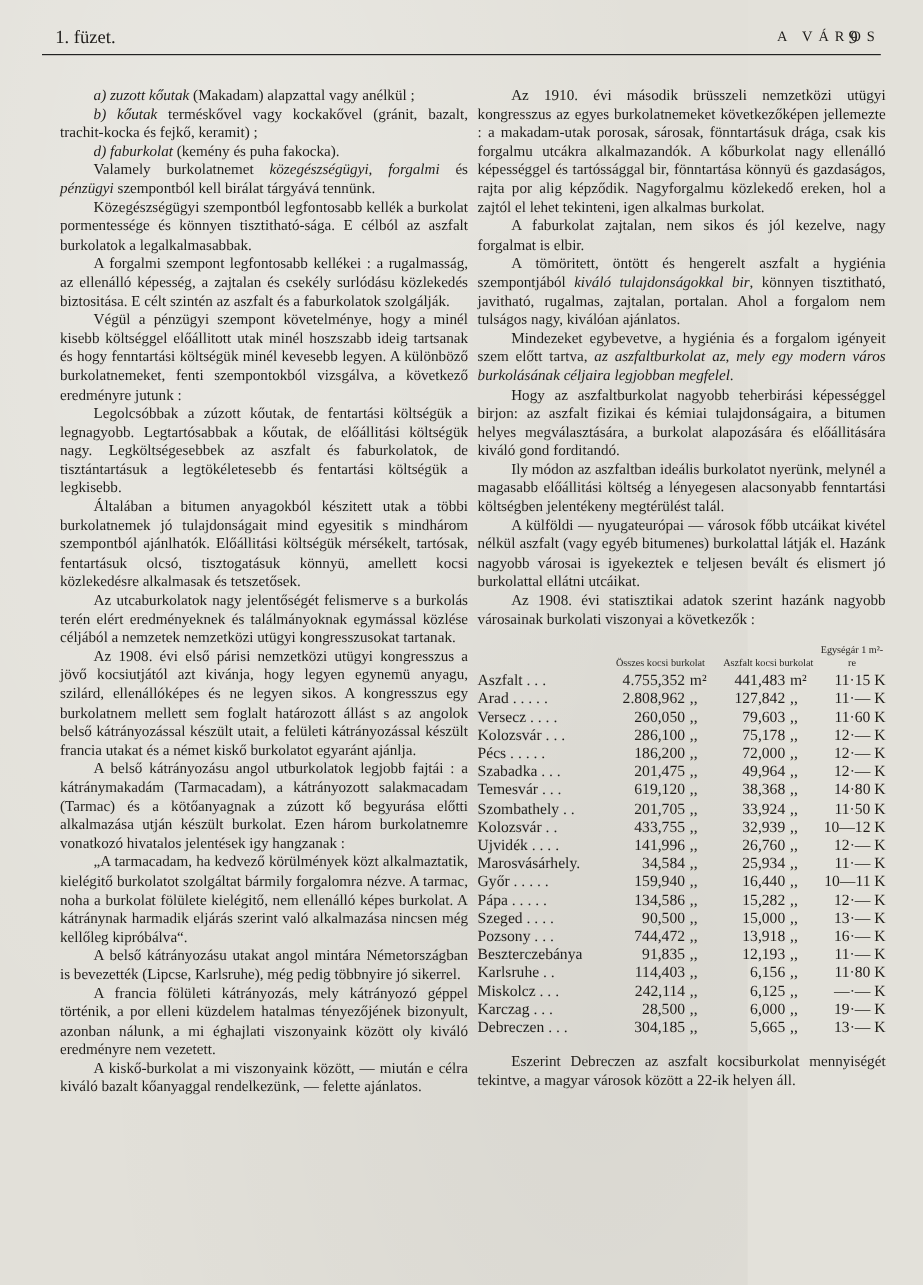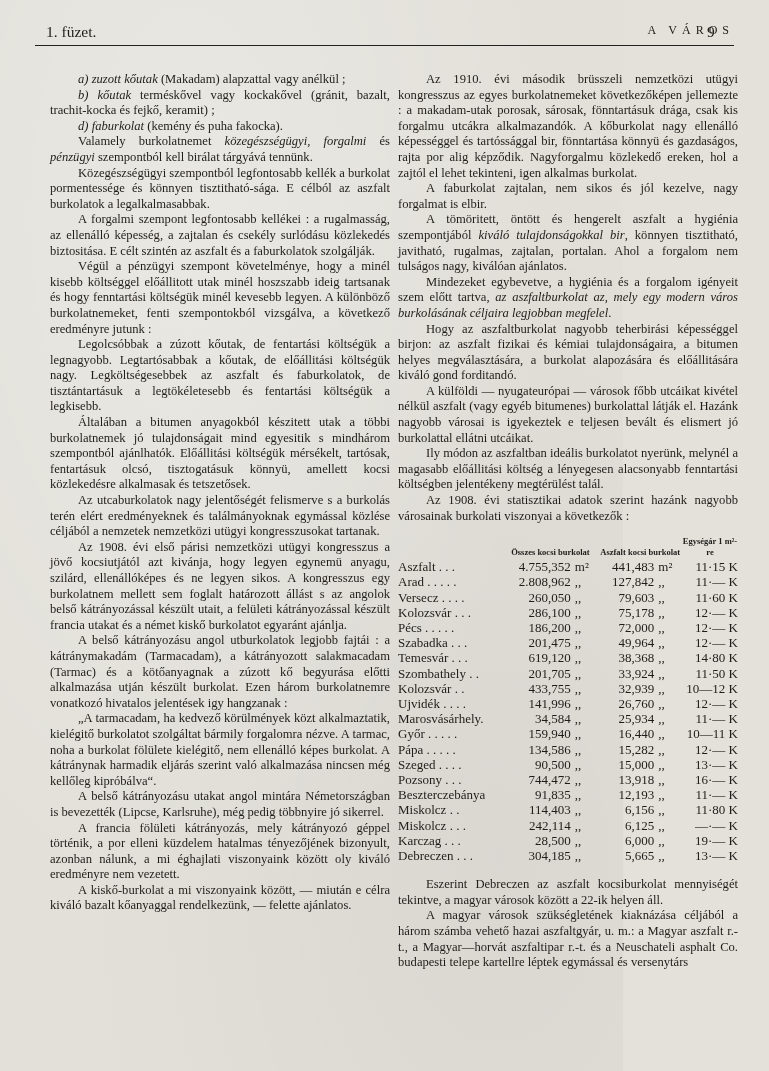--- a/index.html
+++ b/index.html
@@ -32,21 +32,21 @@
     .col-left { left: 50px; }
     .col-right { left: 398px; }
     .col p { margin: 0; text-indent: 28px; hyphens: auto; }
     .col i { font-style: italic; }
 
     .stat-table {
       width: 340px; border-collapse: collapse; margin-top: 12px; margin-bottom: 14px;
       font-family: "Liberation Serif", serif;
     }
     .stat-table th {
-      font-size: 8.5px; font-weight: bold; line-height: 10.5px; text-align: center; padding: 0 0 2px 0;
+      font-size: 8.5px; font-weight: normal; line-height: 10.5px; text-align: center; padding: 0 0 2px 0;
       vertical-align: bottom;
     }
     .stat-table td { font-size: 13px; line-height: 15.2px; padding: 0; white-space: nowrap; }
     .stat-table td.city { width: 112px; }
     .stat-table td.num { text-align: right; }
     .stat-table td.unit { text-align: left; padding-left: 4px; width: 28px; }
     .stat-table td.price { text-align: right; width: 58px; }
     .c1 { width: 76px; }
     .c3 { width: 62px; }
   </style>
@@ -79,22 +79,22 @@
       <p>A francia fölületi kátrányozás, mely kátrányozó géppel történik, a por elleni küzdelem hatalmas tényezőjének bizonyult, azonban nálunk, a mi éghajlati viszonyaink között oly kiváló eredményre nem vezetett.</p>
       <p>A kiskő-burkolat a mi viszonyaink között, — miután e célra kiváló bazalt kőanyaggal rendelkezünk, — felette ajánlatos.</p>
     </div>
   <div class="col col-right" id="right-col">
     <div id="right-before">
         <p>Az 1910. évi második brüsszeli nemzetközi utügyi kongresszus az egyes burkolatnemeket következőképen jellemezte : a makadam-utak porosak, sárosak, fönntartásuk drága, csak kis forgalmu utcákra alkalmazandók. A kőburkolat nagy ellenálló képességgel és tartóssággal bir, fönntartása könnyü és gazdaságos, rajta por alig képződik. Nagyforgalmu közlekedő ereken, hol a zajtól el lehet tekinteni, igen alkalmas burkolat.</p>
         <p>A faburkolat zajtalan, nem sikos és jól kezelve, nagy forgalmat is elbir.</p>
         <p><span>A tömöritett, öntött és hengerelt aszfalt a hygiénia szempontjából </span><i>kiváló tulajdonságokkal bir</i><span>, könnyen tisztitható, javitható, rugalmas, zajtalan, portalan. Ahol a forgalom nem tulságos nagy, kiválóan ajánlatos.</span></p>
         <p><span>Mindezeket egybevetve, a hygiénia és a forgalom igényeit szem előtt tartva, </span><i>az aszfaltburkolat az, mely egy modern város burkolásának céljaira legjobban megfelel</i><span>.</span></p>
         <p>Hogy az aszfaltburkolat nagyobb teherbirási képességgel birjon: az aszfalt fizikai és kémiai tulajdonságaira, a bitumen helyes megválasztására, a burkolat alapozására és előállitására kiváló gond forditandó.</p>
+        <p>Ily módon az aszfaltban ideális burkolatot nyerünk, melynél a magasabb előállitási költség a lényegesen alacsonyabb fenntartási költségben jelentékeny megtérülést talál.</p>
         <p>A külföldi — nyugateurópai — városok főbb utcáikat kivétel nélkül aszfalt (vagy egyéb bitumenes) burkolattal látják el. Hazánk nagyobb városai is igyekeztek e teljesen bevált és elismert jó burkolattal ellátni utcáikat.</p>
-        <p>Ily módon az aszfaltban ideális burkolatot nyerünk, melynél a magasabb előállitási költség a lényegesen alacsonyabb fenntartási költségben jelentékeny megtérülést talál.</p>
         <p>Az 1908. évi statisztikai adatok szerint hazánk nagyobb városainak burkolati viszonyai a következők :</p>
       </div>
     <table class="stat-table">
       <thead>
         <tr>
           <th style="width:112px"></th>
           <th colspan="2">Összes kocsi burkolat</th>
           <th colspan="2">Aszfalt kocsi burkolat</th>
           <th>Egységár 1 m²-re</th>
         </tr>
@@ -222,21 +222,21 @@
           </tr>
           <tr>
             <td class="city">Beszterczebánya</td>
             <td class="num c1">91,835</td>
             <td class="unit">,,</td>
             <td class="num c3">12,193</td>
             <td class="unit">,,</td>
             <td class="price">11·— K</td>
           </tr>
           <tr>
-            <td class="city">Miskolcz . .</td>
+            <td class="city">Karlsruhe . .</td>
             <td class="num c1">114,403</td>
             <td class="unit">,,</td>
             <td class="num c3">6,156</td>
             <td class="unit">,,</td>
             <td class="price">11·80 K</td>
           </tr>
           <tr>
             <td class="city">Miskolcz . . .</td>
             <td class="num c1">242,114</td>
             <td class="unit">,,</td>
@@ -257,16 +257,15 @@
             <td class="num c1">304,185</td>
             <td class="unit">,,</td>
             <td class="num c3">5,665</td>
             <td class="unit">,,</td>
             <td class="price">13·— K</td>
           </tr>
         </tbody>
     </table>
     <div id="right-after">
         <p>Eszerint Debreczen az aszfalt kocsiburkolat mennyiségét tekintve, a magyar városok között a 22-ik helyen áll.</p>
-        <p>A magyar városok szükségletének kiaknázása céljából a három számba vehető hazai aszfaltgyár, u. m.: a Magyar aszfalt r.-t., a Magyar—horvát aszfaltipar r.-t. és a Neuschateli asphalt Co. budapesti telepe kartellre léptek egymással és versenytárs</p>
       </div>
   </div>
 </div>
 
 </body></html>

